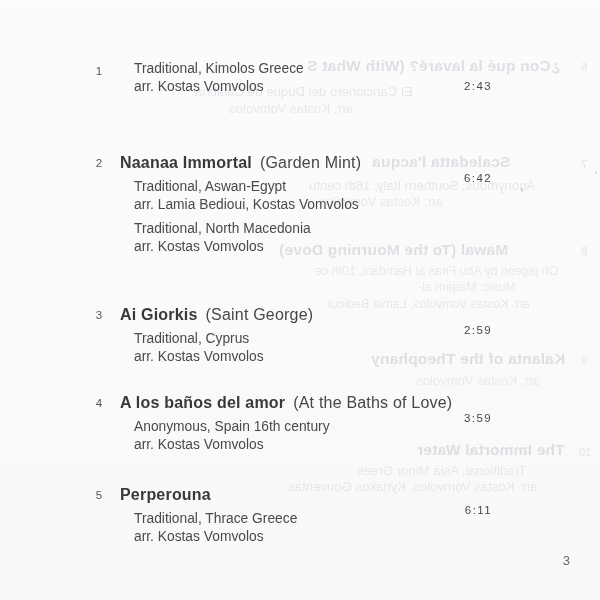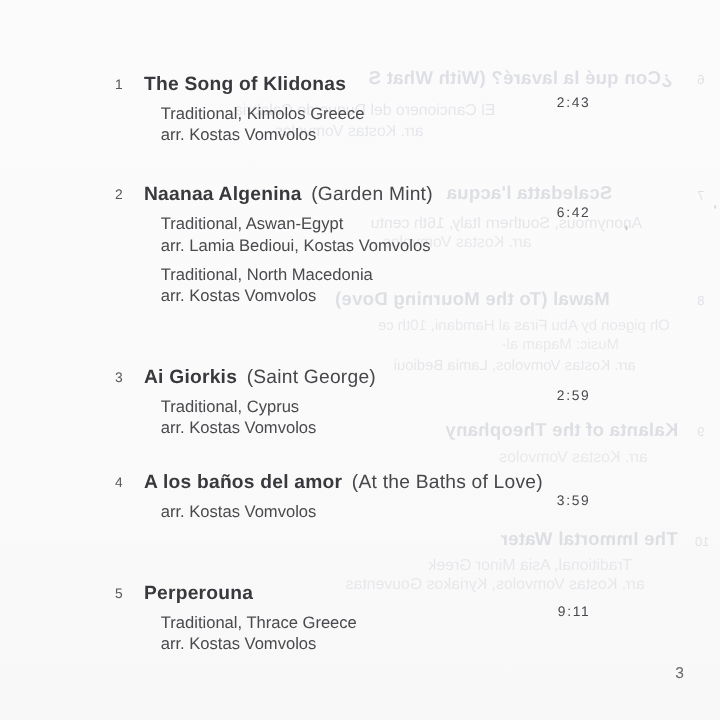--- a/index.html
+++ b/index.html
@@ -79,36 +79,33 @@
   <span class="ghost g-detail" style="top:479px;right:63px;opacity:.13">arr. Kostas Vomvolos, Kyriakos Gouventas</span>
 
   <span class="speck" style="left:521px;top:188px;width:2px;height:4px;opacity:.45"></span>
   <span class="speck" style="left:595px;top:171px;width:2px;height:3px;opacity:.35"></span>
 
   <div class="track" style="top:60px">
     <span class="num">1</span>
     <span class="time">2:43</span>
     <div class="content">
       <div class="part">
-        <div class="title-row">
-          <span class="title">The Song of Klidonas</span><span class="subtitle"></span>
-        </div>
         <div class="detail">Traditional, Kimolos Greece</div>
         <div class="detail">arr. Kostas Vomvolos</div>
       </div>
     </div>
   </div>
 
   <div class="track" style="top:152px">
     <span class="num">2</span>
     <span class="time">6:42</span>
     <div class="content">
       <div class="part">
         <div class="title-row">
-          <span class="title">Naanaa Algenina</span><span class="subtitle">(Garden Mint)</span>
+          <span class="title">Naanaa Immortal</span><span class="subtitle">(Garden Mint)</span>
         </div>
         <div class="detail">Traditional, Aswan-Egypt</div>
         <div class="detail">arr. Lamia Bedioui, Kostas Vomvolos</div>
       </div>
       <div class="part">
         <div class="detail">Traditional, North Macedonia</div>
         <div class="detail">arr. Kostas Vomvolos</div>
       </div>
     </div>
   </div>
@@ -128,28 +125,29 @@
   </div>
 
   <div class="track" style="top:392px">
     <span class="num">4</span>
     <span class="time">3:59</span>
     <div class="content">
       <div class="part">
         <div class="title-row">
           <span class="title">A los baños del amor</span><span class="subtitle">(At the Baths of Love)</span>
         </div>
+        <div class="detail">Anonymous, Spain 16th century</div>
         <div class="detail">arr. Kostas Vomvolos</div>
       </div>
     </div>
   </div>
 
   <div class="track" style="top:484px">
     <span class="num">5</span>
-    <span class="time">9:11</span>
+    <span class="time">6:11</span>
     <div class="content">
       <div class="part">
         <div class="title-row">
           <span class="title">Perperouna</span><span class="subtitle"></span>
         </div>
         <div class="detail">Traditional, Thrace Greece</div>
         <div class="detail">arr. Kostas Vomvolos</div>
       </div>
     </div>
   </div>

